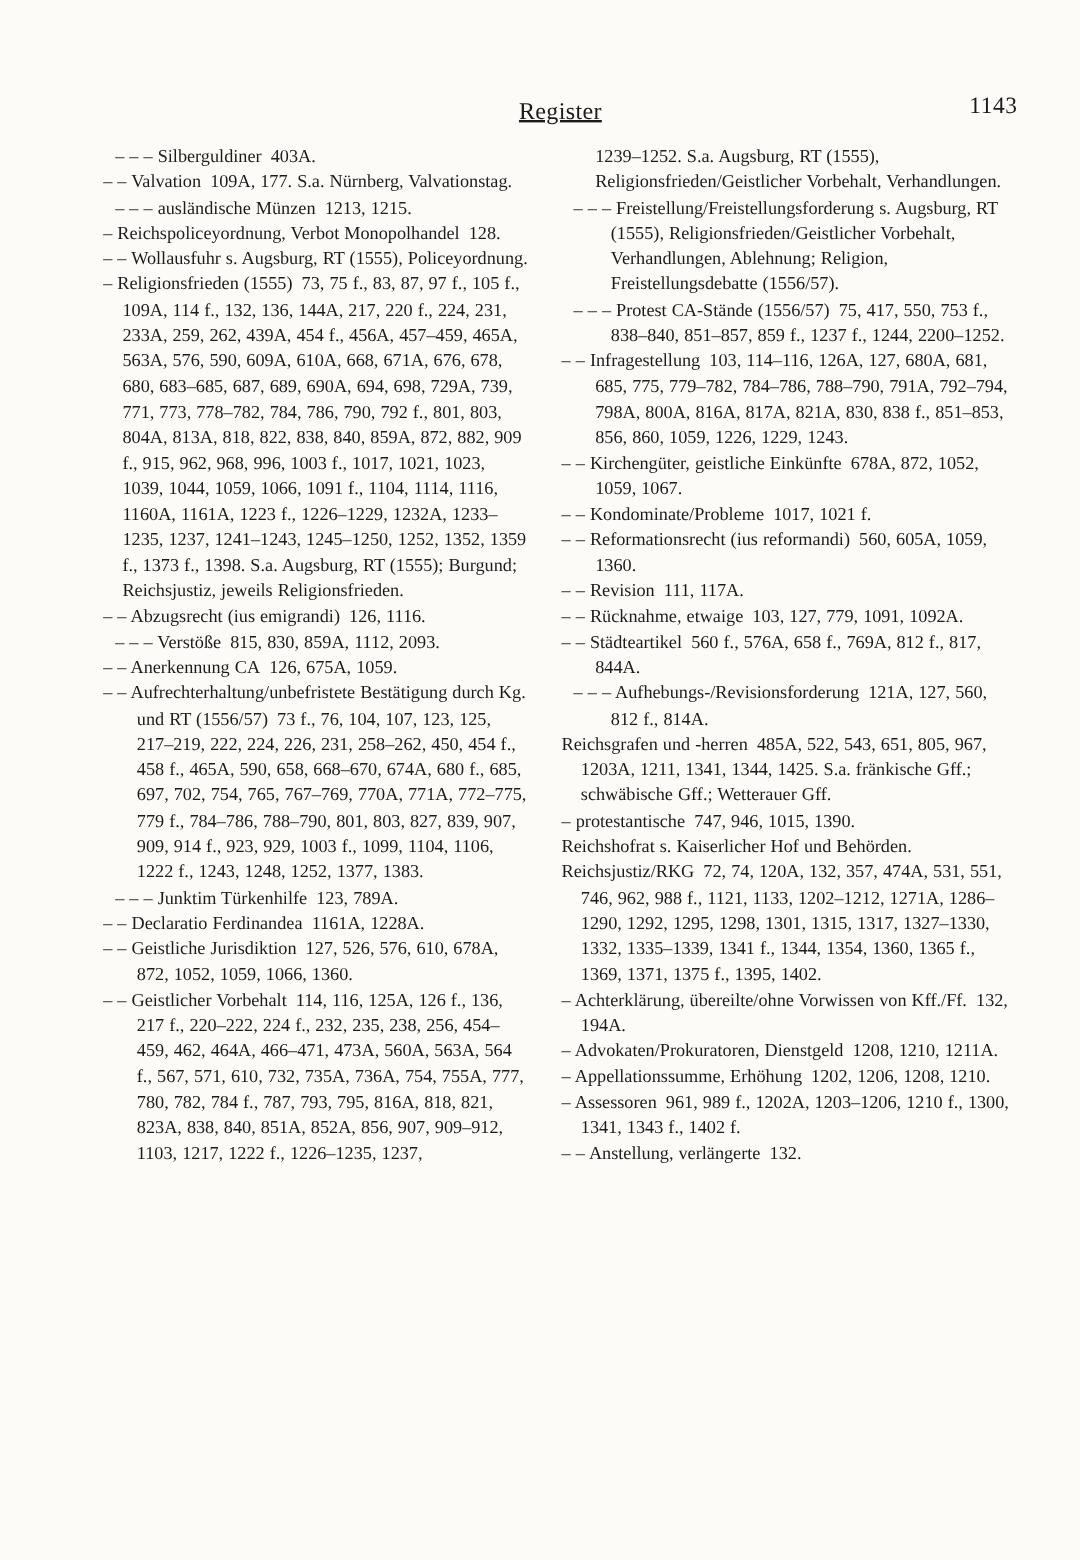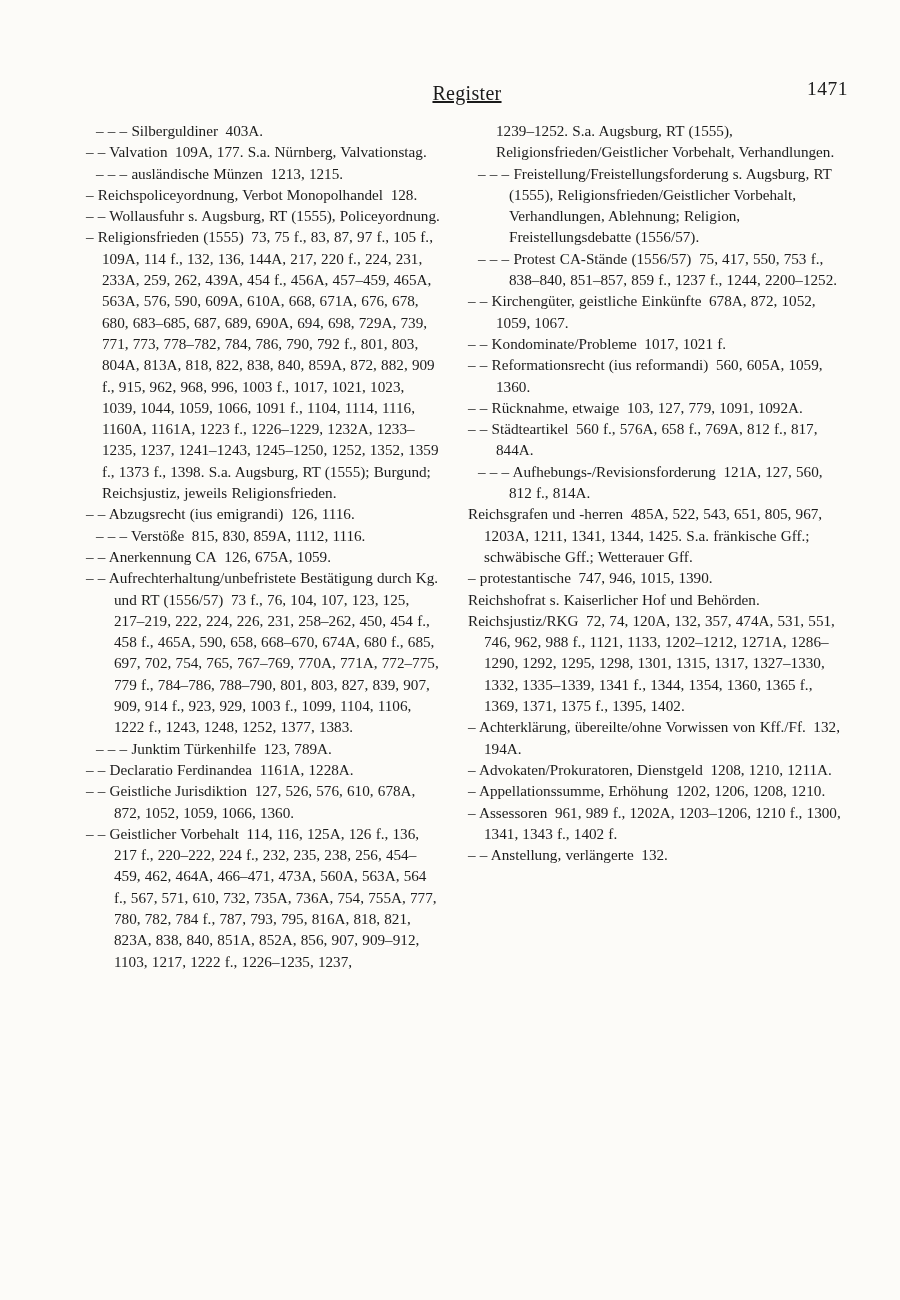--- a/index.html
+++ b/index.html
@@ -55,46 +55,48 @@
   .lv2 { padding-left: 28px; text-indent: -28px; }
   .lv3 { padding-left: 31px; text-indent: -31px; margin-left: 10px; }
   .cont { text-indent: 0 !important; }
 </style>
 </head>
 <body>
 
 <div class="page">
   <div class="page-header">
     <span class="running-head">Register</span>
-    <span class="page-number">1471</span>
+    <span class="page-number">1143</span>
   </div>
   <div class="columns">
     <div class="col col-left">
         <p class="entry lv3"><span class="dash">– – – </span><span>Silberguldiner 403A.</span></p>
         <p class="entry lv2"><span class="dash">– – </span><span>Valvation 109A, 177. S.a. Nürnberg, Valvationstag.</span></p>
         <p class="entry lv3"><span class="dash">– – – </span><span>ausländische Münzen 1213, 1215.</span></p>
         <p class="entry lv1"><span class="dash">– </span><span>Reichspoliceyordnung, Verbot Monopolhandel 128.</span></p>
         <p class="entry lv2"><span class="dash">– – </span><span>Wollausfuhr s. Augsburg, RT (1555), Policeyordnung.</span></p>
         <p class="entry lv1"><span class="dash">– </span><span>Religionsfrieden (1555) 73, 75 f., 83, 87, 97 f., 105 f., 109A, 114 f., 132, 136, 144A, 217, 220 f., 224, 231, 233A, 259, 262, 439A, 454 f., 456A, 457–459, 465A, 563A, 576, 590, 609A, 610A, 668, 671A, 676, 678, 680, 683–685, 687, 689, 690A, 694, 698, 729A, 739, 771, 773, 778–782, 784, 786, 790, 792 f., 801, 803, 804A, 813A, 818, 822, 838, 840, 859A, 872, 882, 909 f., 915, 962, 968, 996, 1003 f., 1017, 1021, 1023, 1039, 1044, 1059, 1066, 1091 f., 1104, 1114, 1116, 1160A, 1161A, 1223 f., 1226–1229, 1232A, 1233–1235, 1237, 1241–1243, 1245–1250, 1252, 1352, 1359 f., 1373 f., 1398. S.a. Augsburg, RT (1555); Burgund; Reichsjustiz, jeweils Religionsfrieden.</span></p>
         <p class="entry lv2"><span class="dash">– – </span><span>Abzugsrecht (ius emigrandi) 126, 1116.</span></p>
-        <p class="entry lv3"><span class="dash">– – – </span><span>Verstöße 815, 830, 859A, 1112, 1116.</span></p>
+        <p class="entry lv3"><span class="dash">– – – </span><span>Verstöße 815, 830, 859A, 1112, 2093.</span></p>
         <p class="entry lv2"><span class="dash">– – </span><span>Anerkennung CA 126, 675A, 1059.</span></p>
         <p class="entry lv2"><span class="dash">– – </span><span>Aufrechterhaltung/unbefristete Bestätigung durch Kg. und RT (1556/57) 73 f., 76, 104, 107, 123, 125, 217–219, 222, 224, 226, 231, 258–262, 450, 454 f., 458 f., 465A, 590, 658, 668–670, 674A, 680 f., 685, 697, 702, 754, 765, 767–769, 770A, 771A, 772–775, 779 f., 784–786, 788–790, 801, 803, 827, 839, 907, 909, 914 f., 923, 929, 1003 f., 1099, 1104, 1106, 1222 f., 1243, 1248, 1252, 1377, 1383.</span></p>
         <p class="entry lv3"><span class="dash">– – – </span><span>Junktim Türkenhilfe 123, 789A.</span></p>
         <p class="entry lv2"><span class="dash">– – </span><span>Declaratio Ferdinandea 1161A, 1228A.</span></p>
         <p class="entry lv2"><span class="dash">– – </span><span>Geistliche Jurisdiktion 127, 526, 576, 610, 678A, 872, 1052, 1059, 1066, 1360.</span></p>
         <p class="entry lv2"><span class="dash">– – </span><span>Geistlicher Vorbehalt 114, 116, 125A, 126 f., 136, 217 f., 220–222, 224 f., 232, 235, 238, 256, 454–459, 462, 464A, 466–471, 473A, 560A, 563A, 564 f., 567, 571, 610, 732, 735A, 736A, 754, 755A, 777, 780, 782, 784 f., 787, 793, 795, 816A, 818, 821, 823A, 838, 840, 851A, 852A, 856, 907, 909–912, 1103, 1217, 1222 f., 1226–1235, 1237,</span></p>
       </div>
     <div class="col col-right">
         <p class="entry lv2 cont"><span>1239–1252. S.a. Augsburg, RT (1555), Religionsfrieden/Geistlicher Vorbehalt, Verhandlungen.</span></p>
         <p class="entry lv3"><span class="dash">– – – </span><span>Freistellung/Freistellungsforderung s. Augsburg, RT (1555), Religionsfrieden/Geistlicher Vorbehalt, Verhandlungen, Ablehnung; Religion, Freistellungsdebatte (1556/57).</span></p>
         <p class="entry lv3"><span class="dash">– – – </span><span>Protest CA-Stände (1556/57) 75, 417, 550, 753 f., 838–840, 851–857, 859 f., 1237 f., 1244, 2200–1252.</span></p>
+        <p class="entry lv2"><span class="dash">– – </span><span>Infragestellung 103, 114–116, 126A, 127, 680A, 681, 685, 775, 779–782, 784–786, 788–790, 791A, 792–794, 798A, 800A, 816A, 817A, 821A, 830, 838 f., 851–853, 856, 860, 1059, 1226, 1229, 1243.</span></p>
         <p class="entry lv2"><span class="dash">– – </span><span>Kirchengüter, geistliche Einkünfte 678A, 872, 1052, 1059, 1067.</span></p>
         <p class="entry lv2"><span class="dash">– – </span><span>Kondominate/Probleme 1017, 1021 f.</span></p>
         <p class="entry lv2"><span class="dash">– – </span><span>Reformationsrecht (ius reformandi) 560, 605A, 1059, 1360.</span></p>
+        <p class="entry lv2"><span class="dash">– – </span><span>Revision 111, 117A.</span></p>
         <p class="entry lv2"><span class="dash">– – </span><span>Rücknahme, etwaige 103, 127, 779, 1091, 1092A.</span></p>
         <p class="entry lv2"><span class="dash">– – </span><span>Städteartikel 560 f., 576A, 658 f., 769A, 812 f., 817, 844A.</span></p>
         <p class="entry lv3"><span class="dash">– – – </span><span>Aufhebungs-/Revisionsforderung 121A, 127, 560, 812 f., 814A.</span></p>
         <p class="entry lv0"><span>Reichsgrafen und -herren 485A, 522, 543, 651, 805, 967, 1203A, 1211, 1341, 1344, 1425. S.a. fränkische Gff.; schwäbische Gff.; Wetterauer Gff.</span></p>
         <p class="entry lv1"><span class="dash">– </span><span>protestantische 747, 946, 1015, 1390.</span></p>
         <p class="entry lv0"><span>Reichshofrat s. Kaiserlicher Hof und Behörden.</span></p>
         <p class="entry lv0"><span>Reichsjustiz/RKG 72, 74, 120A, 132, 357, 474A, 531, 551, 746, 962, 988 f., 1121, 1133, 1202–1212, 1271A, 1286–1290, 1292, 1295, 1298, 1301, 1315, 1317, 1327–1330, 1332, 1335–1339, 1341 f., 1344, 1354, 1360, 1365 f., 1369, 1371, 1375 f., 1395, 1402.</span></p>
         <p class="entry lv1"><span class="dash">– </span><span>Achterklärung, übereilte/ohne Vorwissen von Kff./Ff. 132, 194A.</span></p>
         <p class="entry lv1"><span class="dash">– </span><span>Advokaten/Prokuratoren, Dienstgeld 1208, 1210, 1211A.</span></p>
         <p class="entry lv1"><span class="dash">– </span><span>Appellationssumme, Erhöhung 1202, 1206, 1208, 1210.</span></p>

